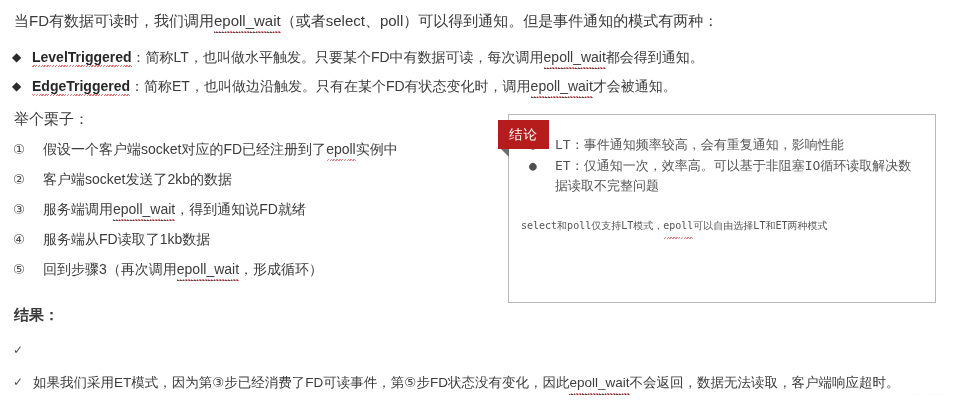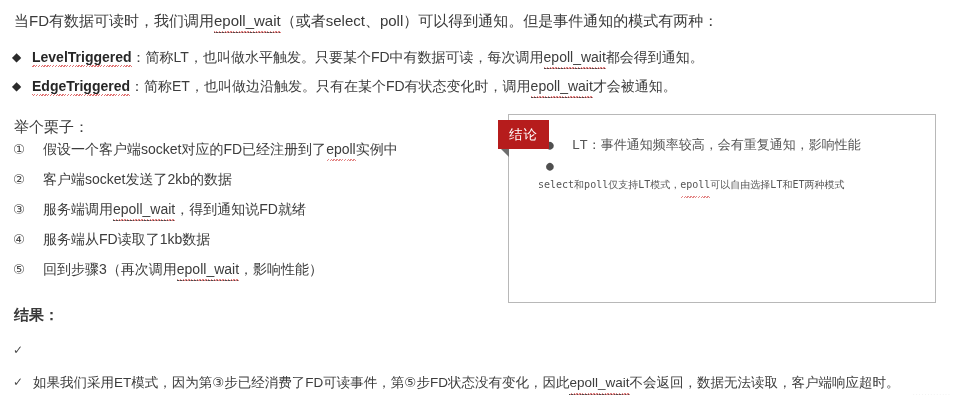--- a/index.html
+++ b/index.html
@@ -161,21 +161,21 @@
     position: absolute;
     left: -11px;
     top: 31px;
     width: 0; height: 0;
     border-left: 11px solid transparent;
     border-top: 11px solid #6e6e6e;
     z-index: 2;
   }
   .callout-body {
     position: absolute;
-    left: 29px;
+    left: 12px;
     top: 20px;
     right: 10px;
     font-family: "DejaVu Sans Mono", "Liberation Mono", monospace;
     color: #555555;
   }
   .cb-list { list-style: none; margin: 0; padding: 0; }
   .cb-list li {
     position: relative;
     padding-left: 34px;
     font-size: 13px;
@@ -220,42 +220,42 @@
     <div class="drow">
       <span class="dmark">◆</span>
       <span><span class="dtitle">LevelTriggered</span><span>：</span><span>简称LT，也叫做水平触发。只要某个FD中有数据可读，每次调用</span><span class="sq sq-u">epoll_wait</span><span>都会得到通知。</span></span>
     </div>
     <div class="drow">
       <span class="dmark">◆</span>
       <span><span class="dtitle">EdgeTriggered</span><span>：</span><span>简称ET，也叫做边沿触发。只有在某个FD有状态变化时，调用</span><span class="sq sq-u">epoll_wait</span><span>才会被通知。</span></span>
     </div>
   </div>
 
-  <div class="heading" style="left:14px; top:110px;margin-top:8px;">举个栗子：</div>
+  <div class="heading" style="left:14px; top:110px;">举个栗子：</div>
 
   <div class="nlist" style="top:140px;">
     <div class="nrow">
       <span class="nmark">①</span>
       <span><span>假设一个客户端socket对应的FD已经注册到了</span><span class="sq">epoll</span><span>实例中</span></span>
     </div>
     <div class="nrow">
       <span class="nmark">②</span>
       <span><span>客户端socket发送了2kb的数据</span><span class="sq"></span><span></span></span>
     </div>
     <div class="nrow">
       <span class="nmark">③</span>
       <span><span>服务端调用</span><span class="sq sq-u">epoll_wait</span><span>，得到通知说FD就绪</span></span>
     </div>
     <div class="nrow">
       <span class="nmark">④</span>
       <span><span>服务端从FD读取了1kb数据</span><span class="sq"></span><span></span></span>
     </div>
     <div class="nrow">
       <span class="nmark">⑤</span>
-      <span><span>回到步骤3（再次调用</span><span class="sq sq-u">epoll_wait</span><span>，影响性能）</span></span>
+      <span><span>回到步骤3（再次调用</span><span class="sq sq-u">epoll_wait</span><span>，形成循环）</span></span>
     </div>
   </div>
 
   <div class="heading" style="left:14px; top:306px;font-weight:bold;">结果：</div>
 
   <div class="clist" style="top:340px;">
     <div class="crow" style="margin-bottom:11px;">
       <span class="cmark">✓</span>
     </div>
     <div class="crow">
@@ -268,20 +268,21 @@
     <div class="callout-fold"></div>
     <div class="callout-tab">结论</div>
     <div class="callout-body">
       <ul class="cb-list">
         <li>
           <span class="bul">●</span>
           <span>LT：事件通知频率较高，会有重复通知，影响性能</span>
         </li>
         <li>
           <span class="bul">●</span>
+          <span>ET：仅通知一次，效率高。可以基于非阻塞IO循环读取解决数据读取不完整问题</span>
         </li>
       </ul>
       <div class="cb-note"><span>select和poll仅支持LT模式，</span><span class="sq">epoll</span><span>可以自由选择LT和ET两种模式</span></div>
     </div>
   </div>
 
   <div class="watermark">.............</div>
 
 </div>
 

